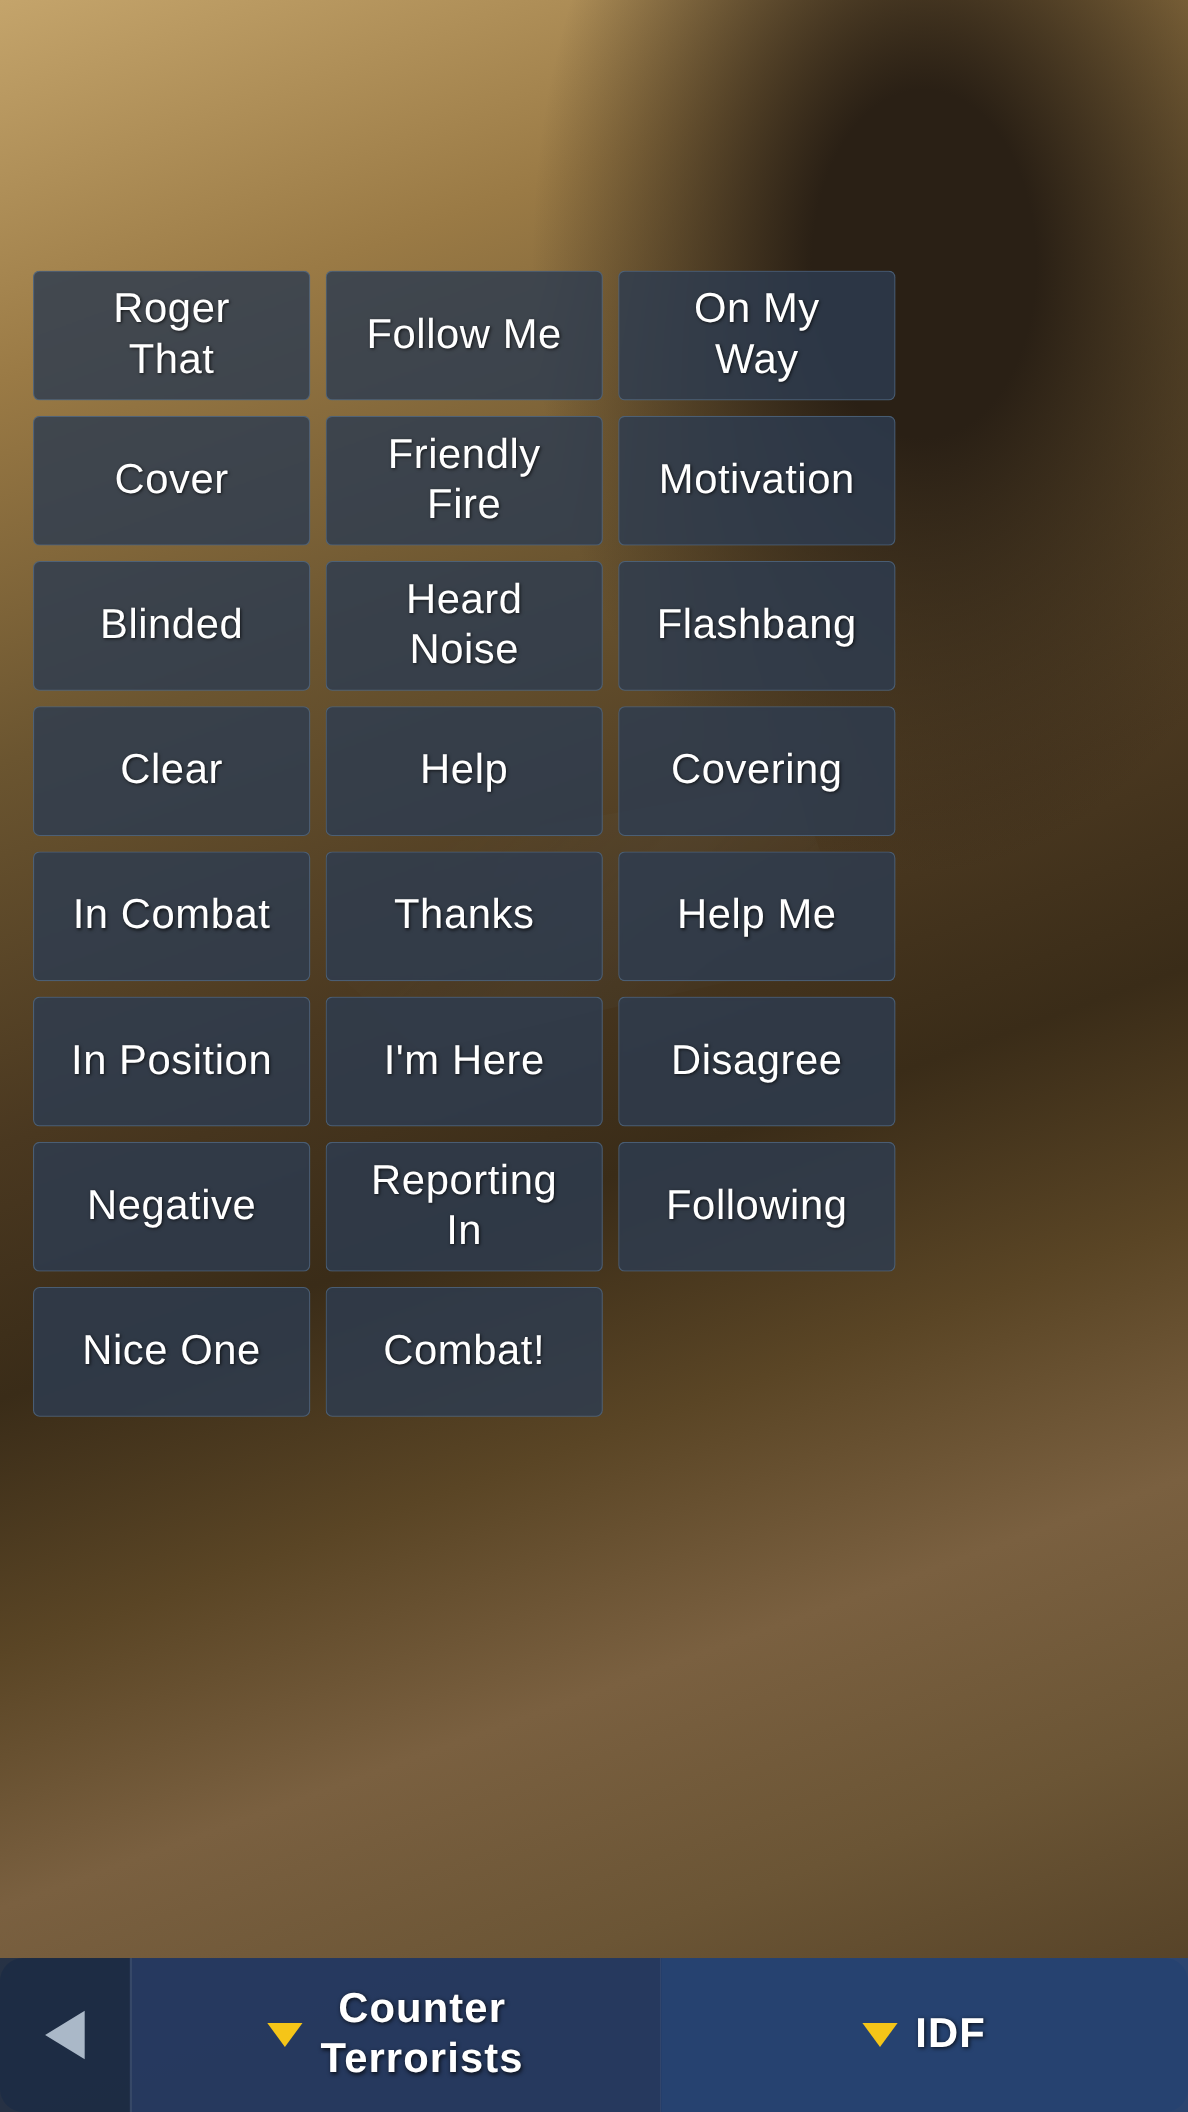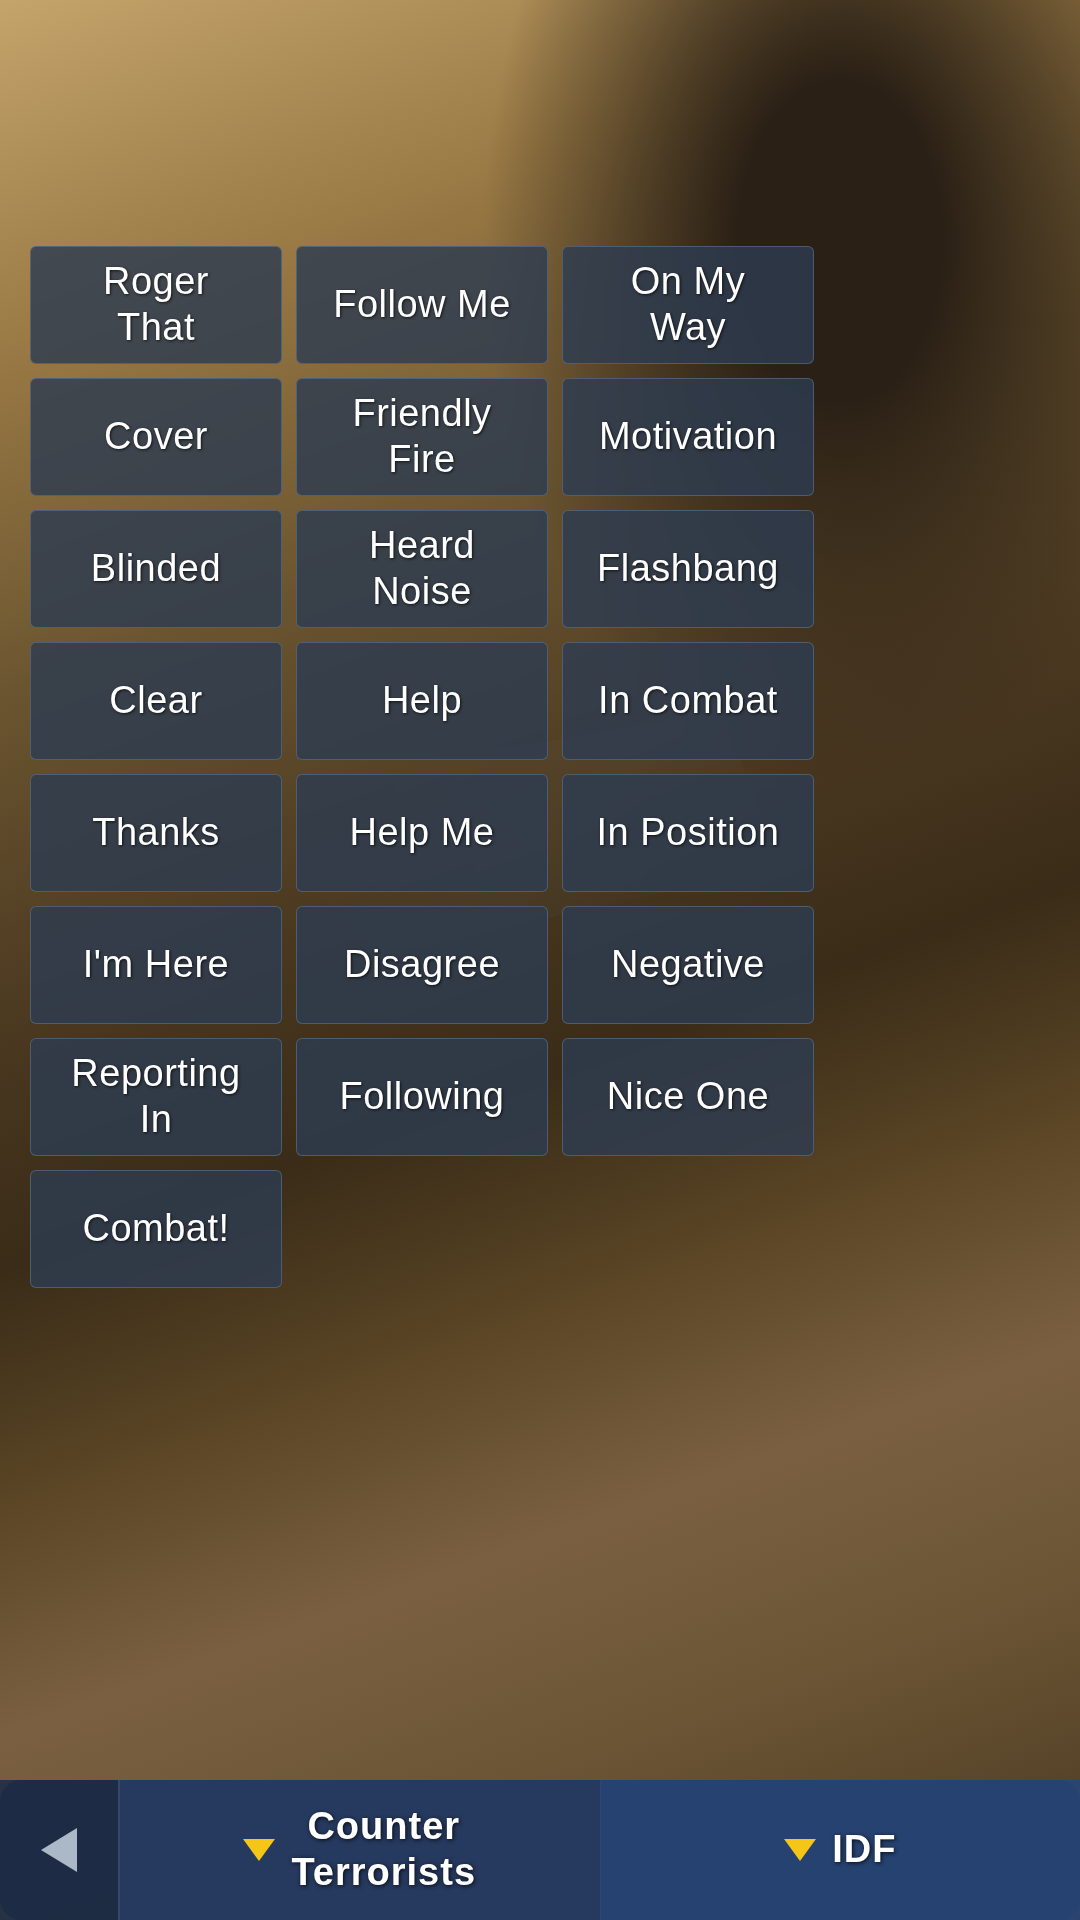--- a/index.html
+++ b/index.html
@@ -190,20 +190,21 @@
   <button class="cmd-button">Friendly<br>Fire</button>
   <button class="cmd-button">Motivation</button>
 
   <button class="cmd-button">Blinded</button>
   <button class="cmd-button">Heard<br>Noise</button>
   <button class="cmd-button">Flashbang</button>
 
   <button class="cmd-button">Clear</button>
   <button class="cmd-button">Help</button>
 
+  <button class="cmd-button">Covering</button>
   <button class="cmd-button">In Combat</button>
   <button class="cmd-button">Thanks</button>
 
   <button class="cmd-button">Help Me</button>
   <button class="cmd-button">In Position</button>
   <button class="cmd-button">I'm Here</button>
 
   <button class="cmd-button">Disagree</button>
   <button class="cmd-button">Negative</button>
   <button class="cmd-button">Reporting<br>In</button>

